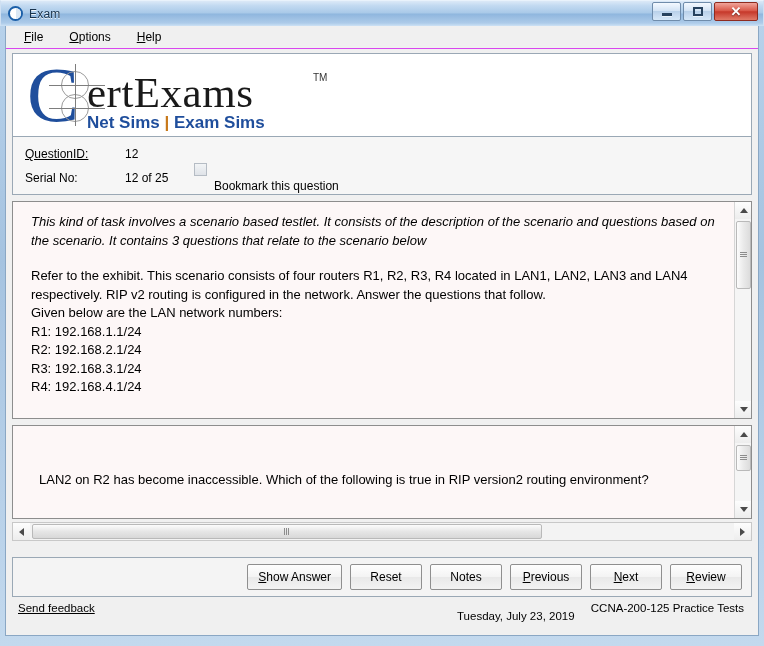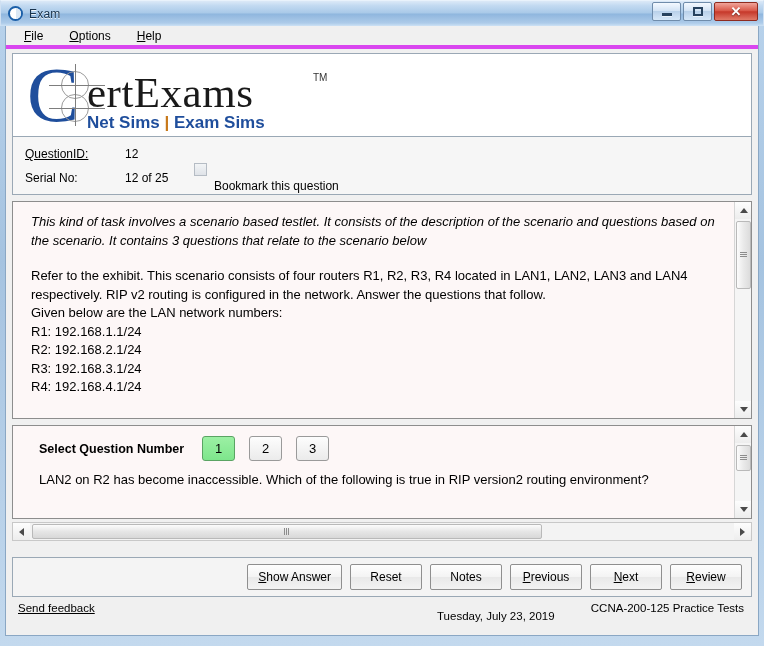--- a/index.html
+++ b/index.html
@@ -109,21 +109,21 @@
   }
 
   
   #menubar {
     height: 23px;
     background: #f0f0f0;
     display: flex;
     align-items: center;
     padding-left: 18px;
     flex: none;
-    border-bottom: 4px solid #d946ef;
+    border-bottom: 1px solid #d946ef;
   }
   .menu-item {
     font-size: 12px;
     color: #000;
     margin-right: 26px;
     cursor: default;
   }
   .menu-item u { text-decoration: underline; }
 
   
@@ -470,21 +470,21 @@
     color: #000;
     flex: none;
     padding: 0 6px;
     background: #f0f0f0;
   }
   #send-feedback {
     color: #000;
     text-decoration: underline;
     cursor: pointer;
   }
-  #status-date { position: absolute; left: 425px; margin-top: 16px; }
+  #status-date { position: absolute; left: 445px; margin-top: 16px; }
   #status-product { position: absolute; right: 8px; }
 </style>
 </head>
 <body>
 
 <div id="window">
 
   <div id="titlebar">
     <div id="titlebar-icon"></div>
     <span id="title-text">Exam</span>
@@ -587,26 +587,20 @@
           <div class="sb-thumb" style="top:19px; height:68px;">
             <span class="grip-v"></span>
           </div>
           <div class="sb-arrow down">
             <span class="tri-down"></span>
           </div>
         </div>
       </div>
 
       <div id="question-panel">
-        <div id="qnum-row">
-          <span id="qnum-label">Select Question Number</span>
-          <span class="qnum-btn active">1</span>
-          <span class="qnum-btn">2</span>
-          <span class="qnum-btn">3</span>
-        </div>
         <div id="question-text">LAN2 on R2 has become inaccessible. Which of the following is true in RIP version2 routing environment?</div>
         <div class="vscroll">
           <div class="sb-arrow up">
             <span class="tri-up"></span>
           </div>
           <div class="sb-thumb" style="top:19px; height:26px;">
             <span class="grip-v"></span>
           </div>
           <div class="sb-arrow down">
             <span class="tri-down"></span>

